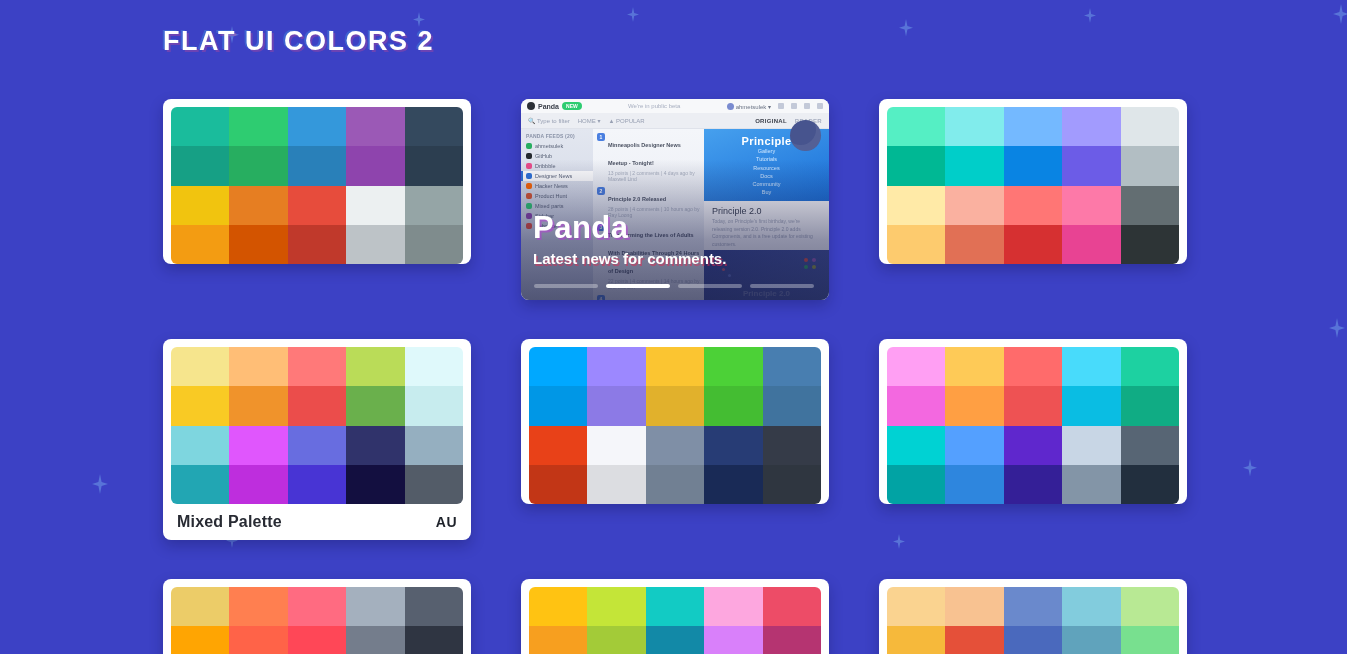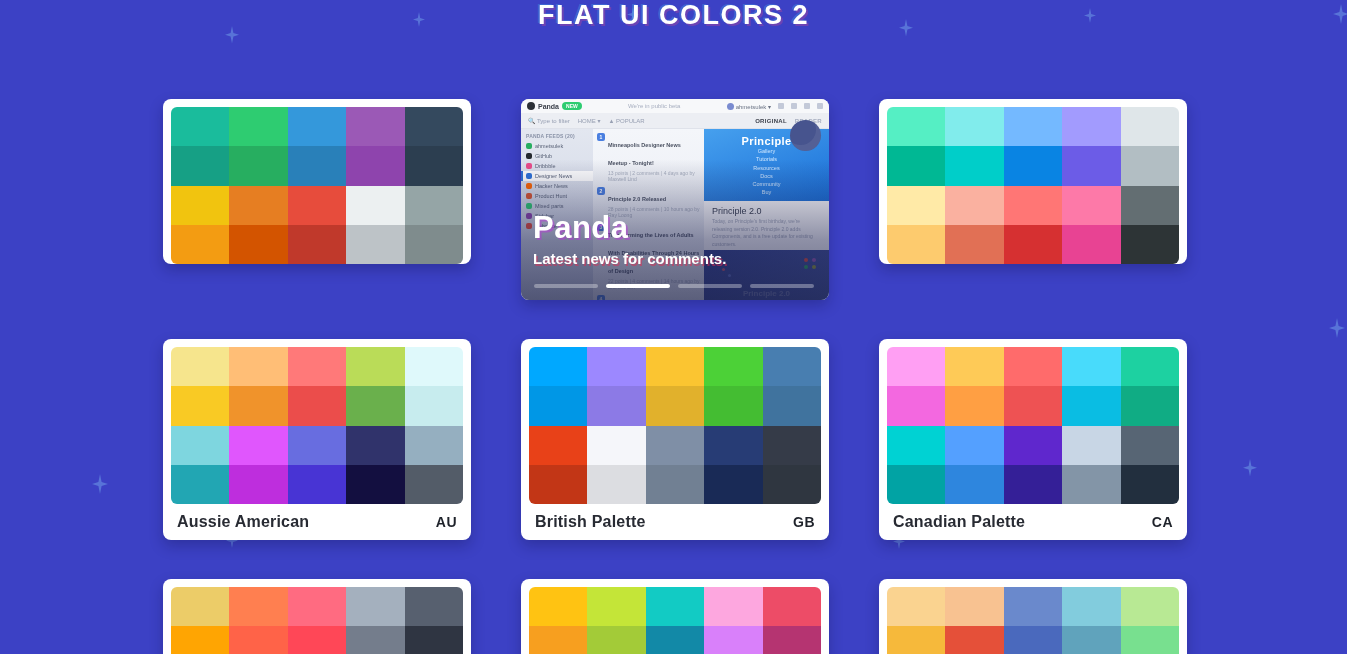--- a/index.html
+++ b/index.html
@@ -8,21 +8,21 @@
     background:#3c41c5;
     font-family:"Liberation Sans", sans-serif;
   }
   
   .sparkle{
     position:absolute;
     clip-path:polygon(50% 0%,60% 40%,100% 50%,60% 60%,50% 100%,40% 60%,0% 50%,40% 40%);
   }
   
   .header{position:absolute;left:163px;top:0;width:1021px;height:82px;
-    display:flex;align-items:center;justify-content:space-between;z-index:5;flex-direction:column;}
+    display:flex;align-items:center;justify-content:space-between;z-index:5;}
   .site-title{font-size:27px;font-weight:800;color:#ffffff;letter-spacing:1.5px;
     text-shadow:2px 2px 0 rgba(234,76,137,.28), -2px -1px 0 rgba(72,219,251,.22);}
   .nav{display:flex;gap:46px;}
   .nav-item{color:#ffffff;font-weight:700;font-size:17px;cursor:pointer;letter-spacing:.3px;}
   
   .grid{position:absolute;left:163px;top:99px;width:1024px;
     display:grid;grid-template-columns:repeat(3,308px);column-gap:50px;row-gap:39px;
     align-items:start;z-index:4;}
   .card{background:#ffffff;border-radius:8px;padding:8px 8px 0;
     box-shadow:0 6px 14px rgba(15,15,64,.28);cursor:pointer;}
@@ -271,21 +271,21 @@
         <div class="swatch" style="background: rgb(104, 109, 224);"></div>
         <div class="swatch" style="background: rgb(48, 51, 107);"></div>
         <div class="swatch" style="background: rgb(149, 175, 192);"></div>
         <div class="swatch" style="background: rgb(34, 166, 179);"></div>
         <div class="swatch" style="background: rgb(190, 46, 221);"></div>
         <div class="swatch" style="background: rgb(72, 52, 212);"></div>
         <div class="swatch" style="background: rgb(19, 15, 64);"></div>
         <div class="swatch" style="background: rgb(83, 92, 104);"></div>
       </div>
       <div class="label-row">
-        <span class="p-name">Aussie American</span>
+        <span class="p-name">Mixed Palette</span>
         <span class="p-badge">AU</span>
       </div>
     </div>
     <div class="card">
       <div class="swatches" style="grid-template-rows: repeat(4, 39.25px);">
         <div class="swatch" style="background: rgb(0, 168, 255);"></div>
         <div class="swatch" style="background: rgb(156, 136, 255);"></div>
         <div class="swatch" style="background: rgb(251, 197, 49);"></div>
         <div class="swatch" style="background: rgb(76, 209, 55);"></div>
         <div class="swatch" style="background: rgb(72, 126, 176);"></div>
@@ -298,24 +298,20 @@
         <div class="swatch" style="background: rgb(245, 246, 250);"></div>
         <div class="swatch" style="background: rgb(127, 143, 166);"></div>
         <div class="swatch" style="background: rgb(39, 60, 117);"></div>
         <div class="swatch" style="background: rgb(53, 59, 72);"></div>
         <div class="swatch" style="background: rgb(194, 54, 22);"></div>
         <div class="swatch" style="background: rgb(220, 221, 225);"></div>
         <div class="swatch" style="background: rgb(113, 128, 147);"></div>
         <div class="swatch" style="background: rgb(25, 42, 86);"></div>
         <div class="swatch" style="background: rgb(47, 54, 64);"></div>
       </div>
-      <div class="label-row">
-        <span class="p-name">British Palette</span>
-        <span class="p-badge">GB</span>
-      </div>
     </div>
     <div class="card">
       <div class="swatches" style="grid-template-rows: repeat(4, 39.25px);">
         <div class="swatch" style="background: rgb(255, 159, 243);"></div>
         <div class="swatch" style="background: rgb(254, 202, 87);"></div>
         <div class="swatch" style="background: rgb(255, 107, 107);"></div>
         <div class="swatch" style="background: rgb(72, 219, 251);"></div>
         <div class="swatch" style="background: rgb(29, 209, 161);"></div>
         <div class="swatch" style="background: rgb(243, 104, 224);"></div>
         <div class="swatch" style="background: rgb(255, 159, 67);"></div>
@@ -326,24 +322,20 @@
         <div class="swatch" style="background: rgb(84, 160, 255);"></div>
         <div class="swatch" style="background: rgb(95, 39, 205);"></div>
         <div class="swatch" style="background: rgb(200, 214, 229);"></div>
         <div class="swatch" style="background: rgb(87, 101, 116);"></div>
         <div class="swatch" style="background: rgb(1, 163, 164);"></div>
         <div class="swatch" style="background: rgb(46, 134, 222);"></div>
         <div class="swatch" style="background: rgb(52, 31, 151);"></div>
         <div class="swatch" style="background: rgb(131, 149, 167);"></div>
         <div class="swatch" style="background: rgb(34, 47, 62);"></div>
       </div>
-      <div class="label-row">
-        <span class="p-name">Canadian Palette</span>
-        <span class="p-badge">CA</span>
-      </div>
     </div>
     <div class="card">
       <div class="swatches" style="grid-template-rows: repeat(2, 39.25px);">
         <div class="swatch" style="background: rgb(236, 204, 104);"></div>
         <div class="swatch" style="background: rgb(255, 127, 80);"></div>
         <div class="swatch" style="background: rgb(255, 107, 129);"></div>
         <div class="swatch" style="background: rgb(164, 176, 190);"></div>
         <div class="swatch" style="background: rgb(87, 96, 111);"></div>
         <div class="swatch" style="background: rgb(255, 165, 2);"></div>
         <div class="swatch" style="background: rgb(255, 99, 72);"></div>

